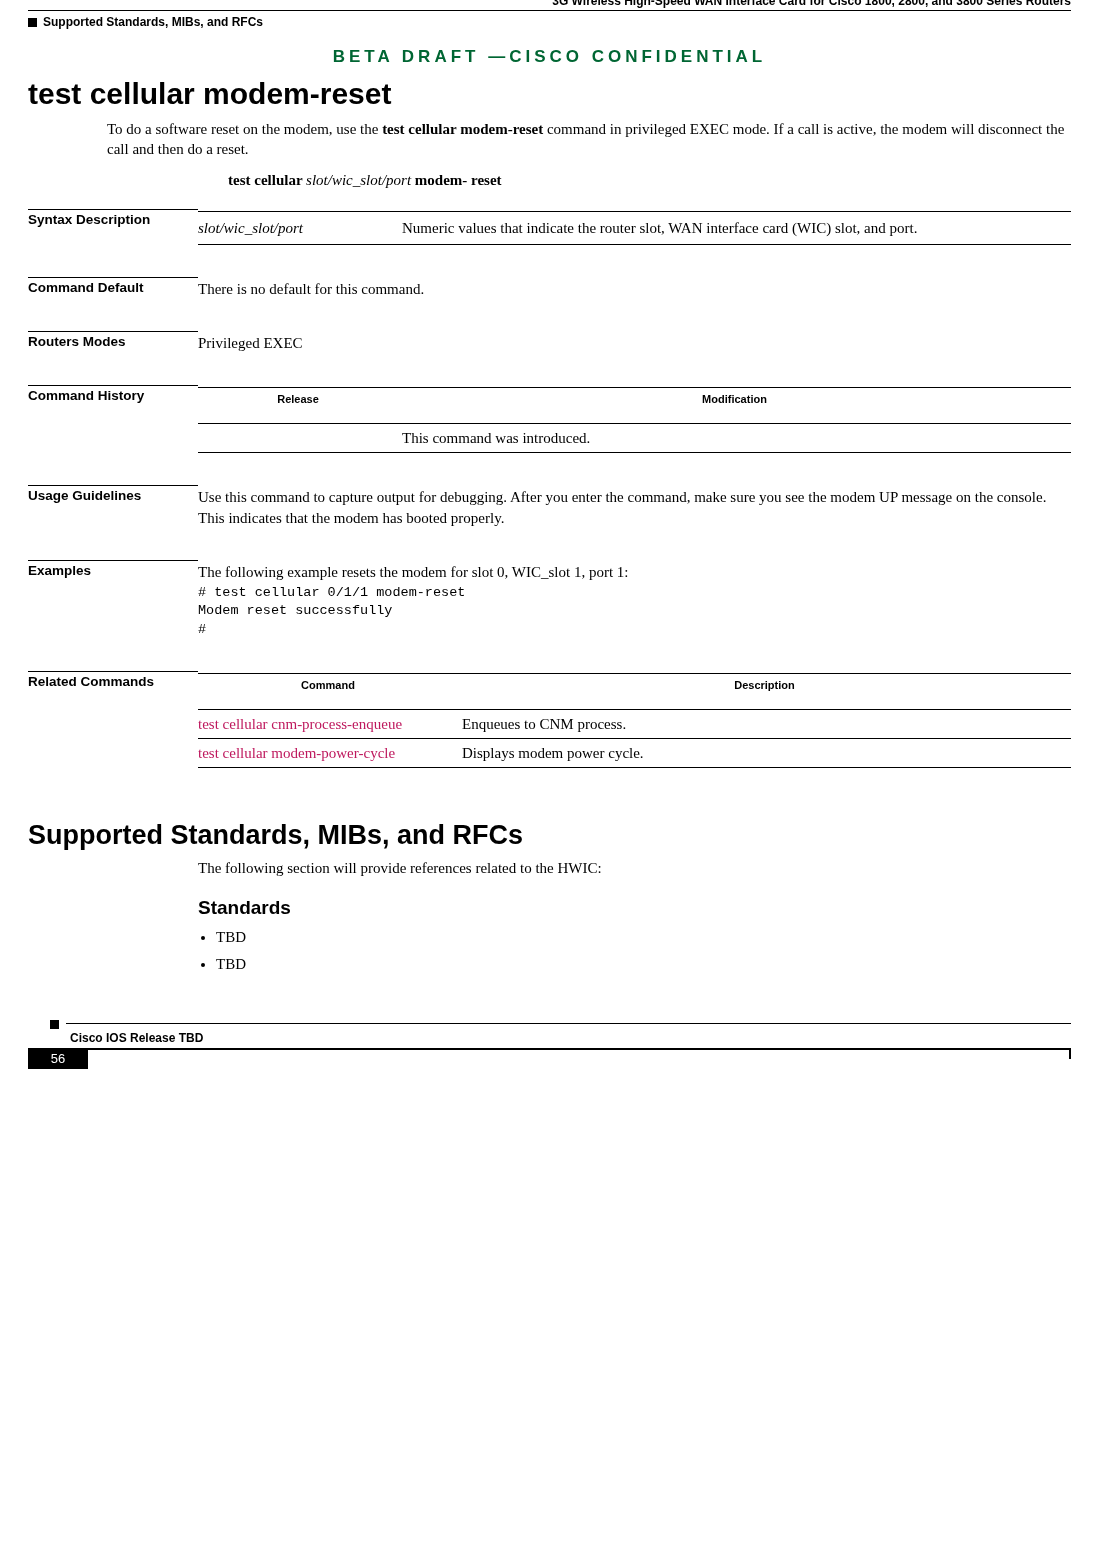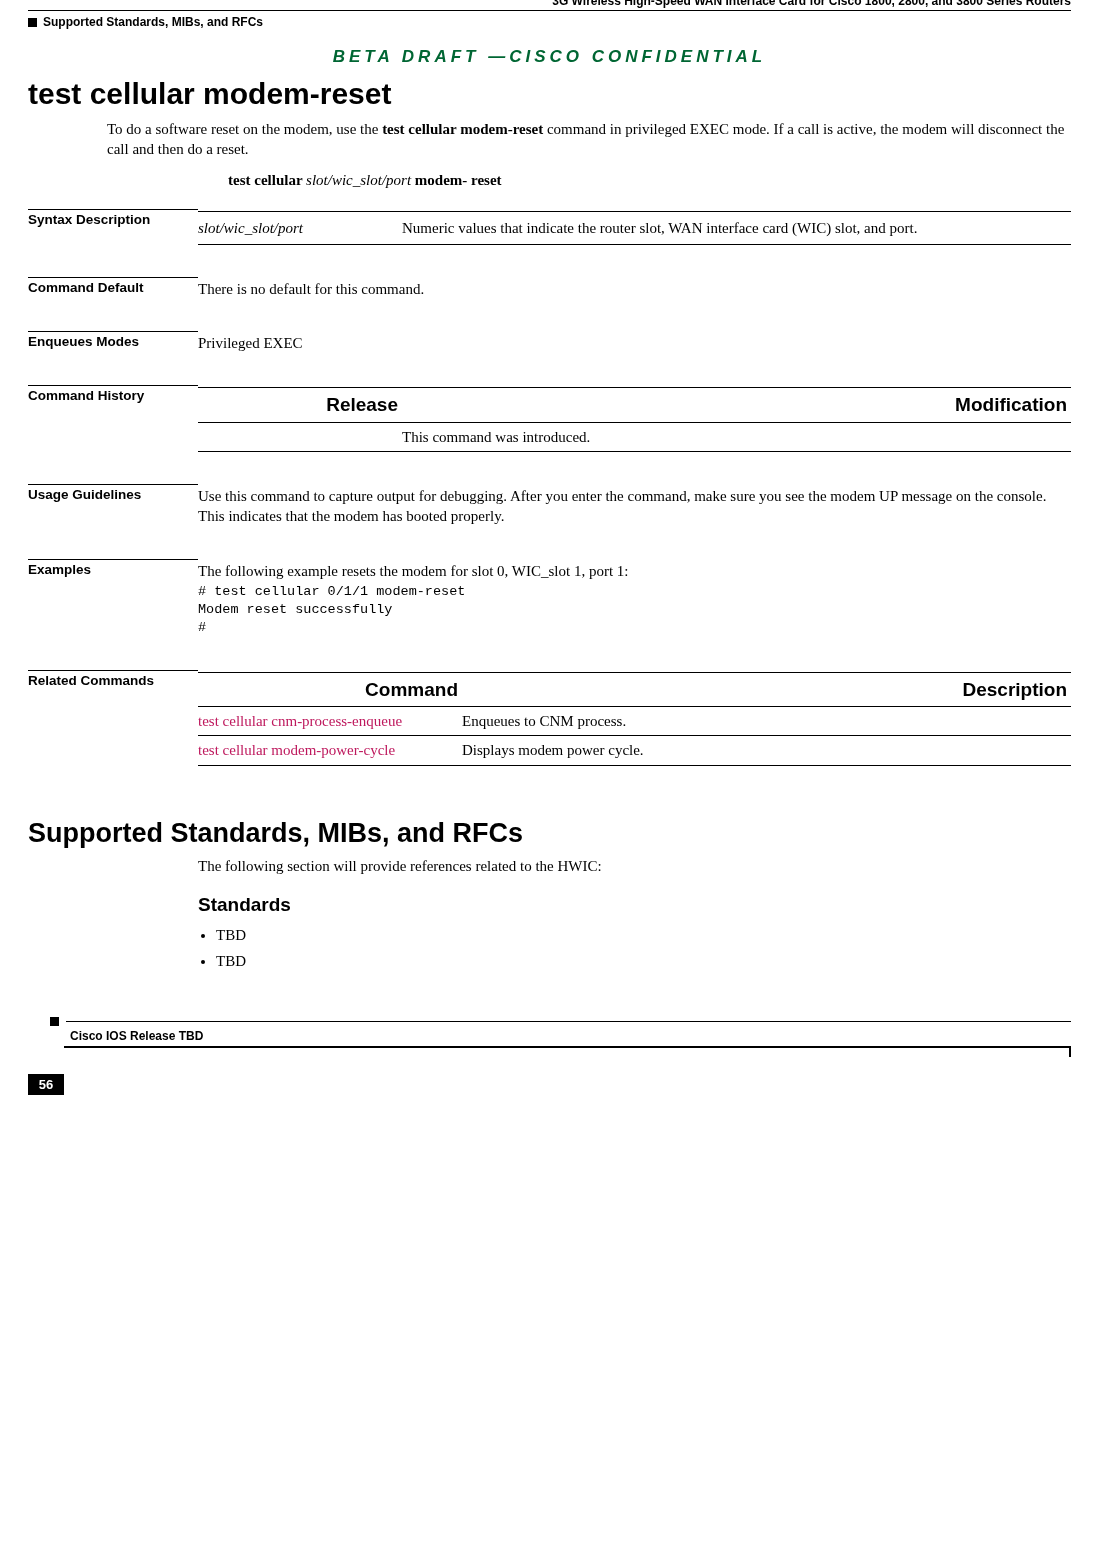--- a/index.html
+++ b/index.html
@@ -46,21 +46,20 @@
     font-family: Arial, Helvetica, sans-serif;
     font-size: 12px;
     font-weight: bold;
   }
   .banner {
     text-align: center;
     color: #006633;
     font-family: Arial, Helvetica, sans-serif;
     font-size: 17px;
     font-weight: bold;
-    font-style: italic;
     letter-spacing: 4px;
     margin: 18px 0 6px 0;
   }
   .command-title {
     font-family: Arial, Helvetica, sans-serif;
     font-size: 30px;
     font-weight: bold;
     margin: 10px 0 8px 0;
   }
   .intro {
@@ -97,26 +96,26 @@
     border-collapse: collapse;
   }
   .syntax-table td {
     border-top: 1px solid #000;
     border-bottom: 1px solid #000;
     padding: 6px 4px 6px 0;
     vertical-align: top;
   }
   .syntax-param { width: 200px; font-style: italic; }
   .hist-table th, .rel-table th {
-    text-align: right;
+    text-align: center;
     border-top: 1px solid #000;
     border-bottom: 1px solid #000;
-    padding: 4px 4px 4px 0;
-    font-family: Arial, Helvetica, sans-serif;
-    font-size: 19px;
+    padding: 4px 4px 16px 0;
+    font-family: Arial, Helvetica, sans-serif;
+    font-size: 11px;
   }
   .hist-table td, .rel-table td {
     border-bottom: 1px solid #000;
     padding: 4px 4px 4px 0;
     vertical-align: top;
   }
   .hist-col1 { width: 200px; }
   .rel-col1 { width: 260px; }
   .link { color: #be185d; }
   pre.code {
@@ -171,26 +170,25 @@
   }
   .page-num-row {
     display: flex;
     align-items: stretch;
     margin-top: 2px;
   }
   .page-num-box {
     background: #000;
     color: #fff;
     font-family: Arial, Helvetica, sans-serif;
-    font-weight: bold;
+    font-weight: normal;
     font-size: 13px;
-    width: 36px;
+    width: 60px;
     text-align: center;
     padding: 3px 0;
-    margin-top: 28px;
   }
   .page-num-rule {
     flex: 1;
     border-top: 2.5px solid #000;
     margin-top: 0;
     position: relative;
   }
   .end-tick {
     position: absolute;
     right: 0;
@@ -238,21 +236,21 @@
         </table>
     </div>
   </div>
 
   <div class="section">
     <div class="section-label">Command Default</div>
     <div class="section-body">There is no default for this command.</div>
   </div>
 
   <div class="section">
-    <div class="section-label">Enqueues Modes</div>
+    <div class="section-label">Routers Modes</div>
     <div class="section-body">Privileged EXEC</div>
   </div>
 
   <div class="section">
     <div class="section-label">Command History</div>
     <div class="section-body">
       <table class="hist-table">
         <tbody>
             <tr>
           <th class="hist-col1">Release</th>

